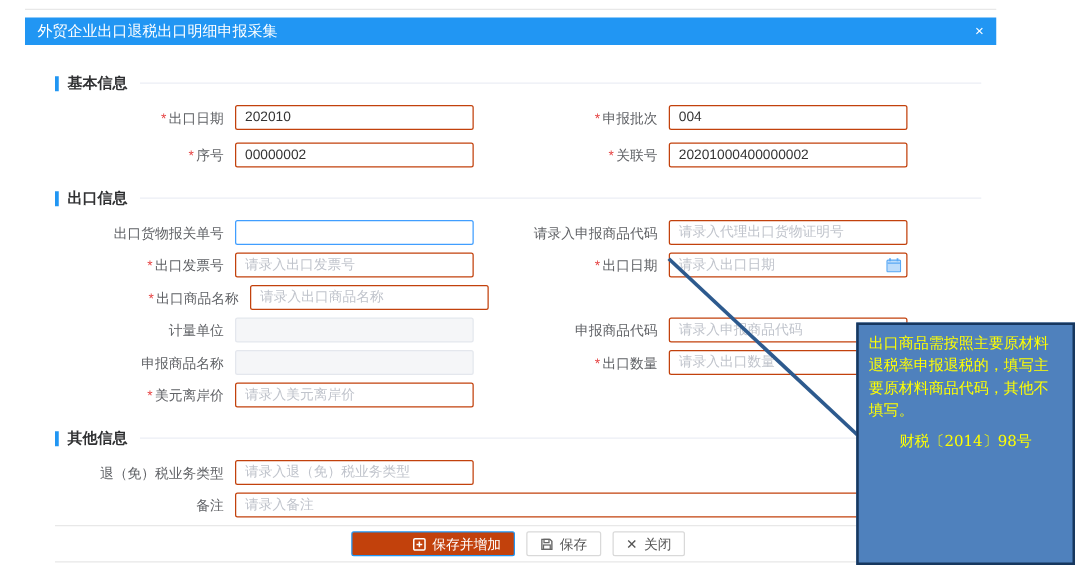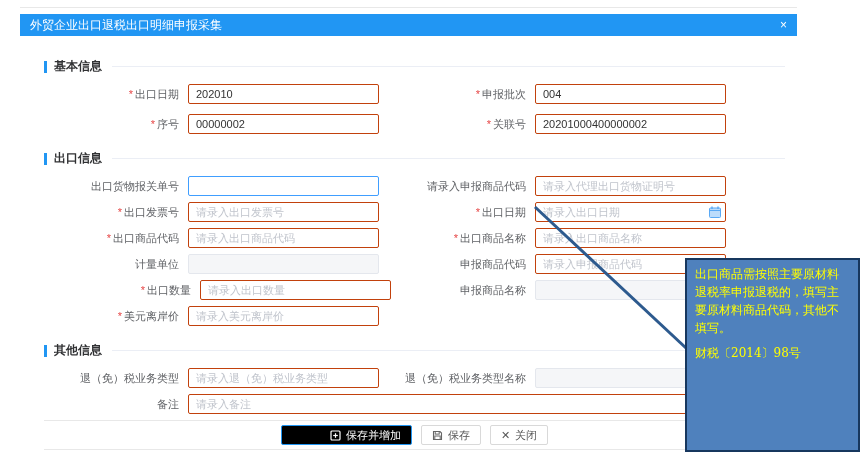--- a/index.html
+++ b/index.html
@@ -39,29 +39,29 @@
   .ipt.disabled { background:#f5f6f8; border-color:#e4e7ed; }
   .ipt.wide { width:536px; }
   .iw { position:relative; }
   .iw .cal { position:absolute; right:5px; top:4px; }
 
   .footer { margin-top:2px; border-top:1px solid #e8e8e8; border-bottom:1px solid #e8e8e8;
             height:30px; display:flex; align-items:center; justify-content:center; gap:9px; }
   .btn { height:20px; display:inline-flex; align-items:center; gap:5px; padding:0 10px;
          font-size:11px; border-radius:2px; cursor:pointer; border:1px solid #d9d9d9;
          background:#fff; color:#555; font-family:inherit; }
-  .btn.primary { background:#000000; border-color:#2196f3; color:#fff;padding-left:48px; }
+  .btn.primary { background:#c2410c; border-color:#2196f3; color:#fff;padding-left:48px; }
   .btn .x { font-size:11px; }
 
   .ann-line { position:absolute; left:0; top:0; pointer-events:none; }
   .ann-box { position:absolute; left:685px; top:258px; width:175px; height:194px;
              background:#4f81bd; border:2px solid #17375e; padding:5px 8px;
              color:#ffff00; font-family:"DejaVu Serif","Liberation Serif",serif;
              font-size:12px; line-height:1.5; }
-  .ann-box .ref { margin-top:7px; }
+  .ann-box .ref { margin-top:7px;text-align:center; }
 </style>
 </head>
 <body>
 
 <div class="page">
   <div class="top-hairline"></div>
 
   <div class="modal">
     <div class="titlebar">
       <span>外贸企业出口退税出口明细申报采集</span>
@@ -129,72 +129,64 @@
               <line x1="3" y1="0.5" x2="3" y2="3" stroke="#5aa9f5" stroke-width="1.4"></line>
               <line x1="9" y1="0.5" x2="9" y2="3" stroke="#5aa9f5" stroke-width="1.4"></line>
               <line x1="1" y1="4.5" x2="11" y2="4.5" stroke="#5aa9f5"></line>
             </svg>
           </span>
         </div>
       </div>
 
       <div class="row row-e">
         <div class="fg">
-          <label class="lbl lbl-l"><span class="req">*</span><span>出口商品代码</span></label>
-          <input class="ipt" placeholder="请录入出口商品代码" style="">
-        </div>
-        <div class="fg">
           <label class="lbl lbl-r"><span class="req">*</span><span>出口商品名称</span></label>
           <input class="ipt" placeholder="请录入出口商品名称" style="">
         </div>
       </div>
 
       <div class="row row-e">
         <div class="fg">
           <label class="lbl lbl-l"><span>计量单位</span></label>
           <input class="ipt disabled" disabled="" style="">
         </div>
         <div class="fg">
           <label class="lbl lbl-r"><span>申报商品代码</span></label>
           <input class="ipt" placeholder="请录入申报商品代码" style="">
         </div>
       </div>
 
       <div class="row row-e">
         <div class="fg">
+          <label class="lbl lbl-l"><span>申报商品名称</span></label>
+          <input class="ipt disabled" disabled="" style="">
+        </div>
+        <div class="fg">
           <label class="lbl lbl-r"><span class="req">*</span><span>出口数量</span></label>
           <input class="ipt" placeholder="请录入出口数量" style="">
-        </div>
-        <div class="fg">
-          <label class="lbl lbl-l"><span>申报商品名称</span></label>
-          <input class="ipt disabled" disabled="" style="">
         </div>
       </div>
 
       <div class="row row-e">
         <div class="fg">
           <label class="lbl lbl-l"><span class="req">*</span><span>美元离岸价</span></label>
           <input class="ipt" placeholder="请录入美元离岸价" style="">
         </div>
       </div>
 
       <div class="section-header">
         <span class="section-bar"></span>
         <span class="section-title">其他信息</span>
         <span class="section-line"></span>
       </div>
 
       <div class="row row-e">
         <div class="fg">
           <label class="lbl lbl-l"><span>退（免）税业务类型</span></label>
           <input class="ipt" placeholder="请录入退（免）税业务类型" style="">
-        </div>
-        <div class="fg">
-          <label class="lbl lbl-r"><span>退（免）税业务类型名称</span></label>
-          <input class="ipt disabled" disabled="" style="">
         </div>
       </div>
 
       <div class="row row-e">
         <div class="fg">
           <label class="lbl lbl-l"><span>备注</span></label>
           <input class="ipt wide" placeholder="请录入备注" style="">
         </div>
       </div>
 

